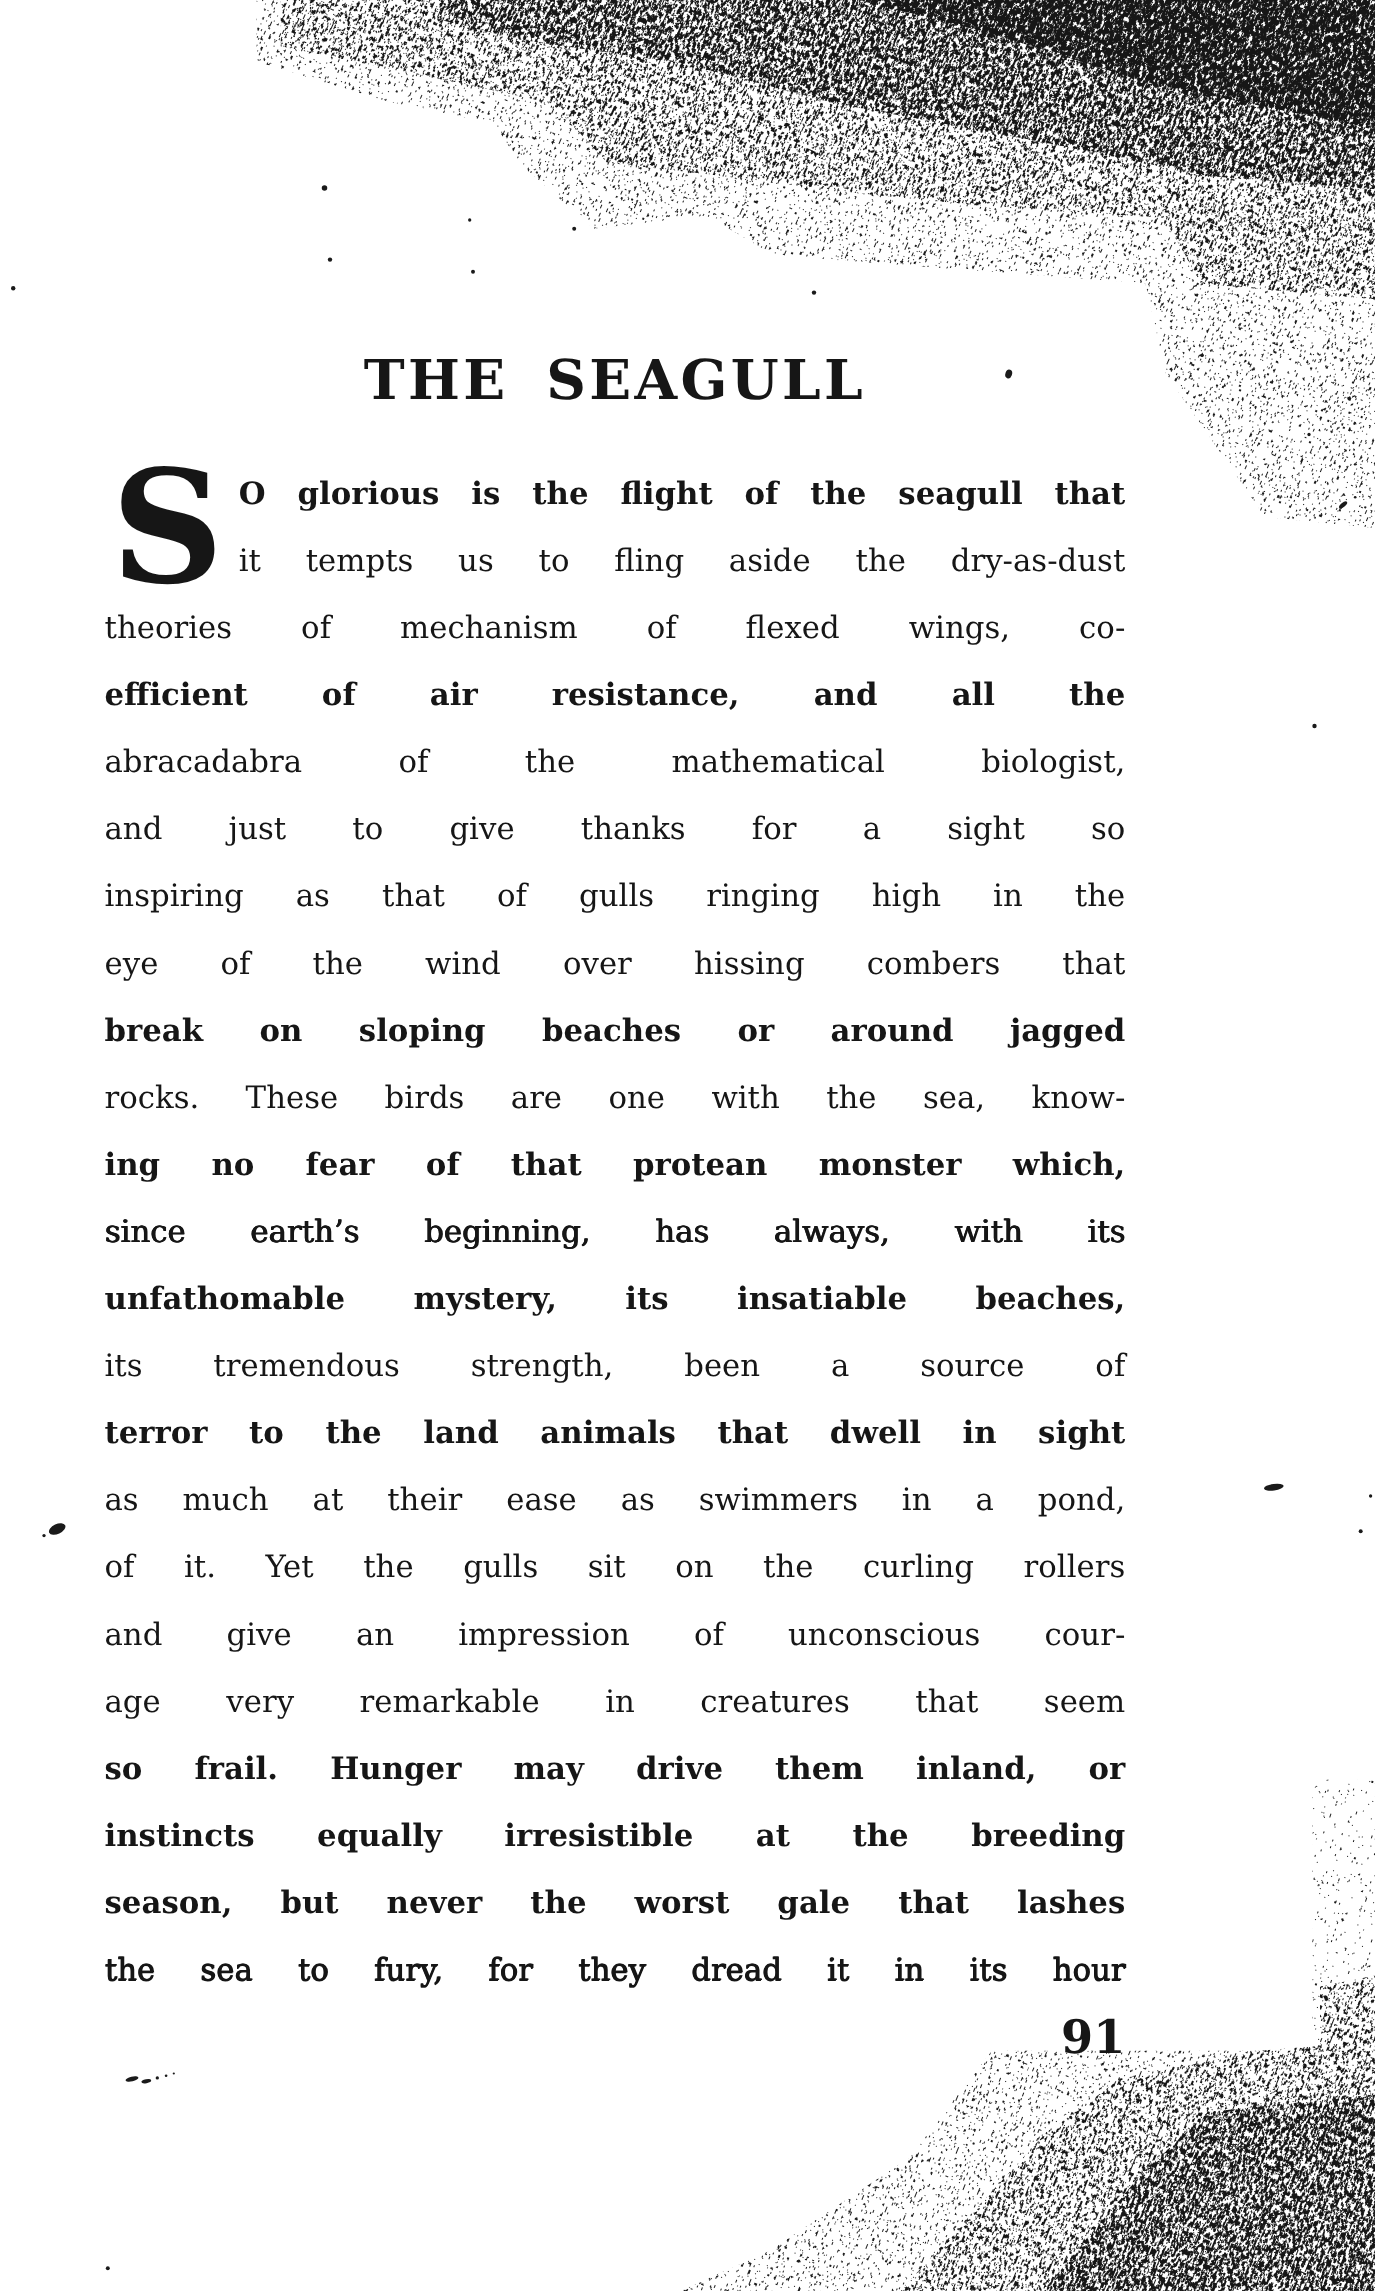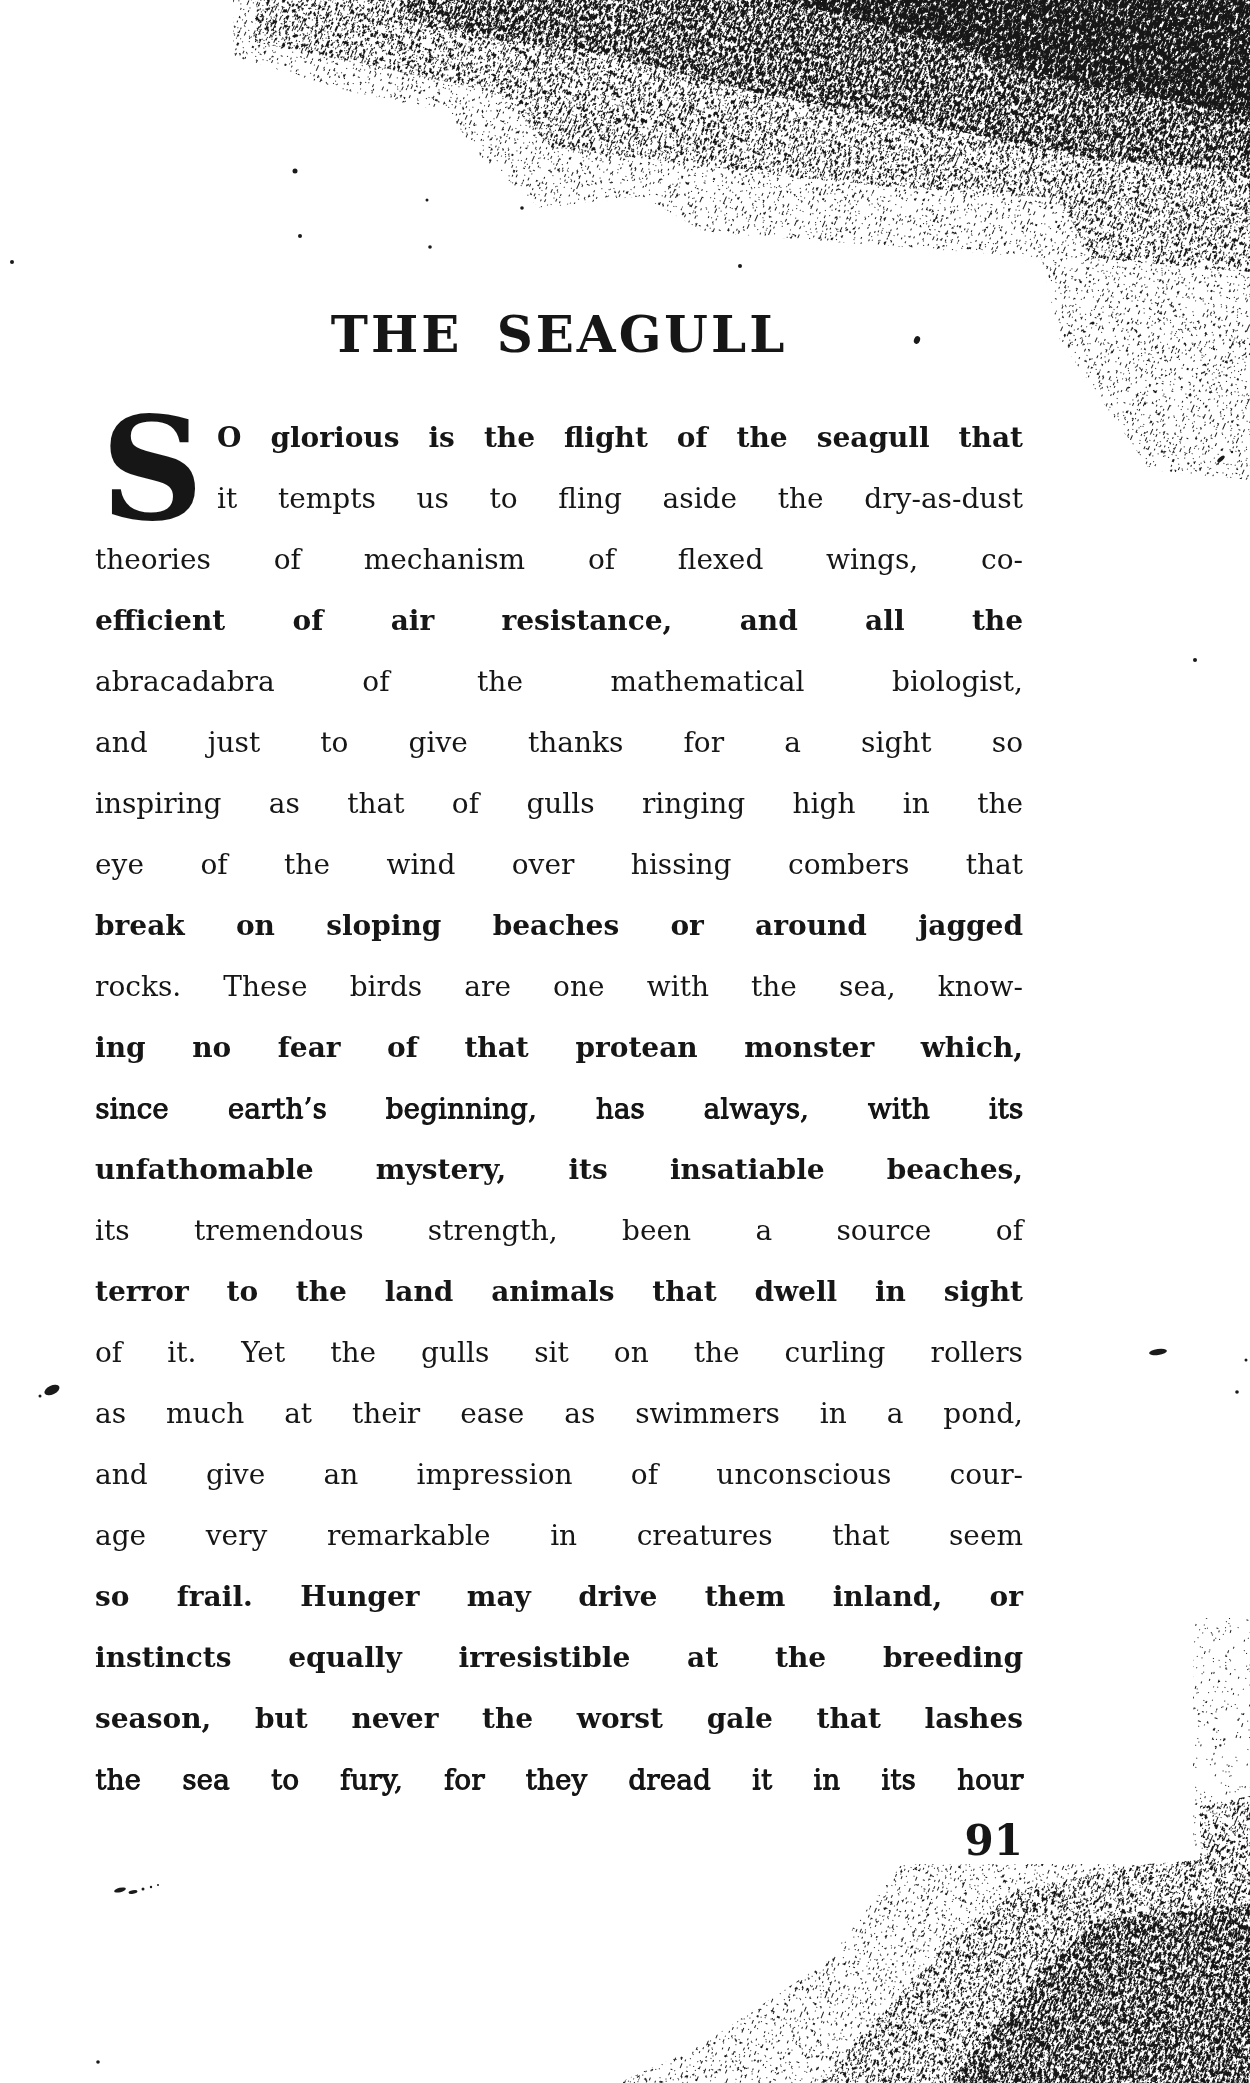--- a/index.html
+++ b/index.html
@@ -6,21 +6,21 @@
   .page{
     position:relative;
     width:1250px;height:2083px;
     background:#ffffff;
     overflow:hidden;
     font-family:"DejaVu Serif","Liberation Serif",serif;
     color:#161616;
   }
   .scan-art{position:absolute;left:0;top:0;pointer-events:none;}
   .content{
-    position:absolute;left:95px;top:1px;width:928px;
+    position:absolute;left:95px;top:12px;width:928px;
     padding-top:307px;
   }
   .title{
     text-align:center;
     font-weight:bold;
     font-size:50px;line-height:54px;
     letter-spacing:3px;word-spacing:14px;
   }
   .body{margin-top:45px;}
   .dropcap{
@@ -205,22 +205,22 @@
       <div class="line w-n">and just to give thanks for a sight so</div>
       <div class="line w-n">inspiring as that of gulls ringing high in the</div>
       <div class="line w-n">eye of the wind over hissing combers that</div>
       <div class="line w-b">break on sloping beaches or around jagged</div>
       <div class="line w-n">rocks. These birds are one with the sea, know-</div>
       <div class="line w-b">ing no fear of that protean monster which,</div>
       <div class="line w-x">since earth’s beginning, has always, with its</div>
       <div class="line w-b">unfathomable mystery, its insatiable beaches,</div>
       <div class="line w-n">its tremendous strength, been a source of</div>
       <div class="line w-b">terror to the land animals that dwell in sight</div>
+      <div class="line w-n">as much at their ease as swimmers in a pond,</div>
       <div class="line w-n">of it. Yet the gulls sit on the curling rollers</div>
-      <div class="line w-n">as much at their ease as swimmers in a pond,</div>
       <div class="line w-n">and give an impression of unconscious cour-</div>
       <div class="line w-n">age very remarkable in creatures that seem</div>
       <div class="line w-b">so frail. Hunger may drive them inland, or</div>
       <div class="line w-b">instincts equally irresistible at the breeding</div>
       <div class="line w-b">season, but never the worst gale that lashes</div>
       <div class="line w-x">the sea to fury, for they dread it in its hour</div>
     </div>
 
     <div class="pagenum">91</div>
 

